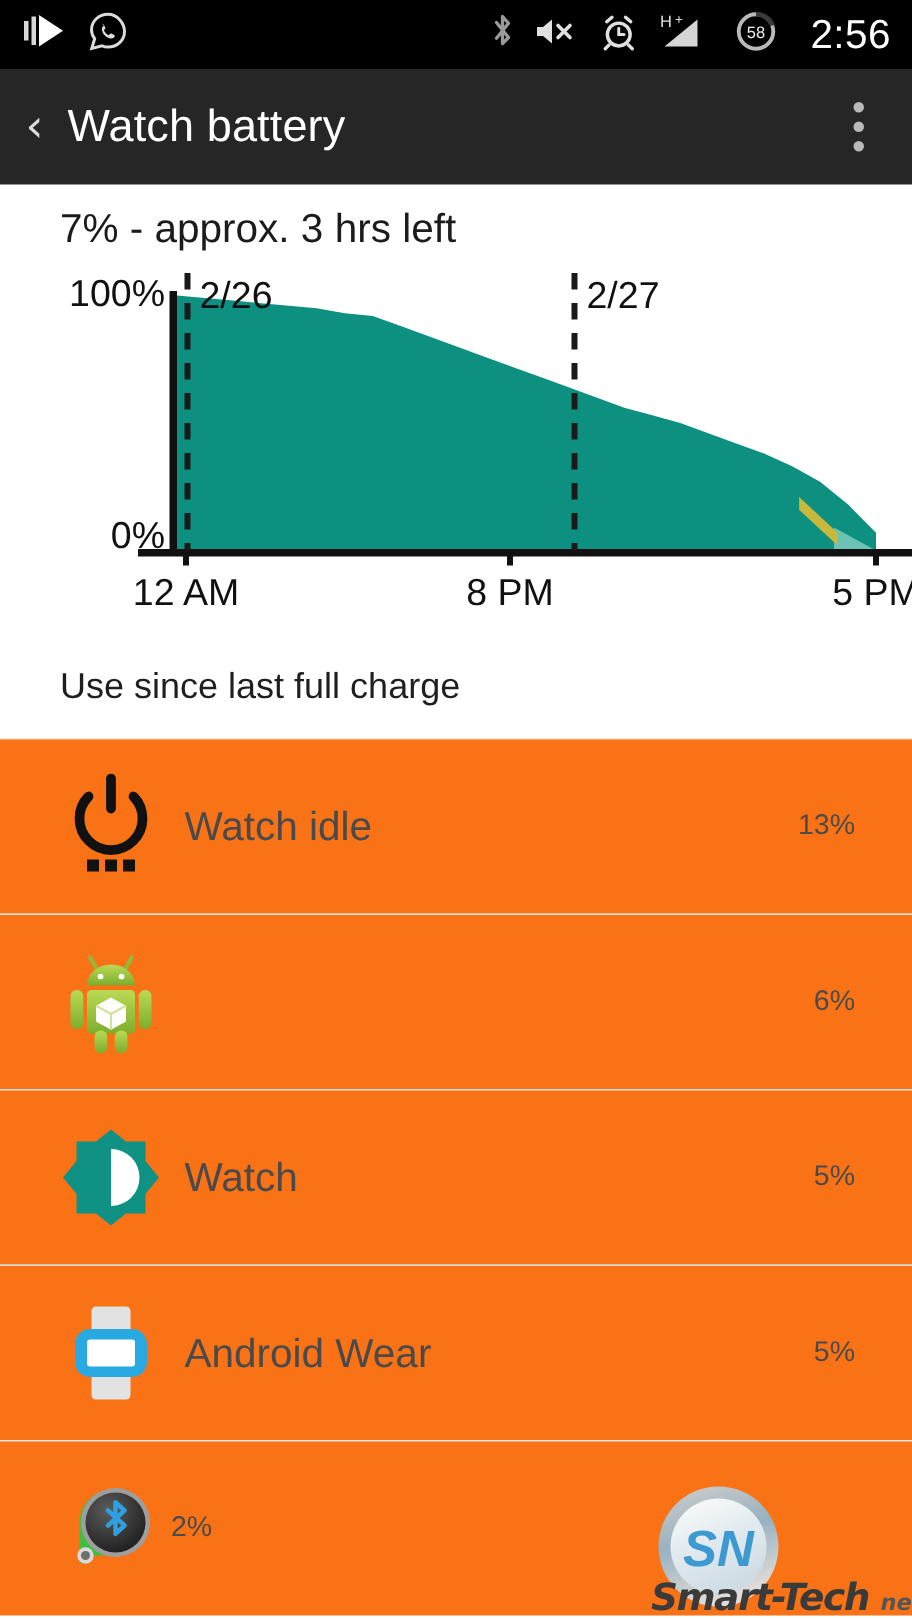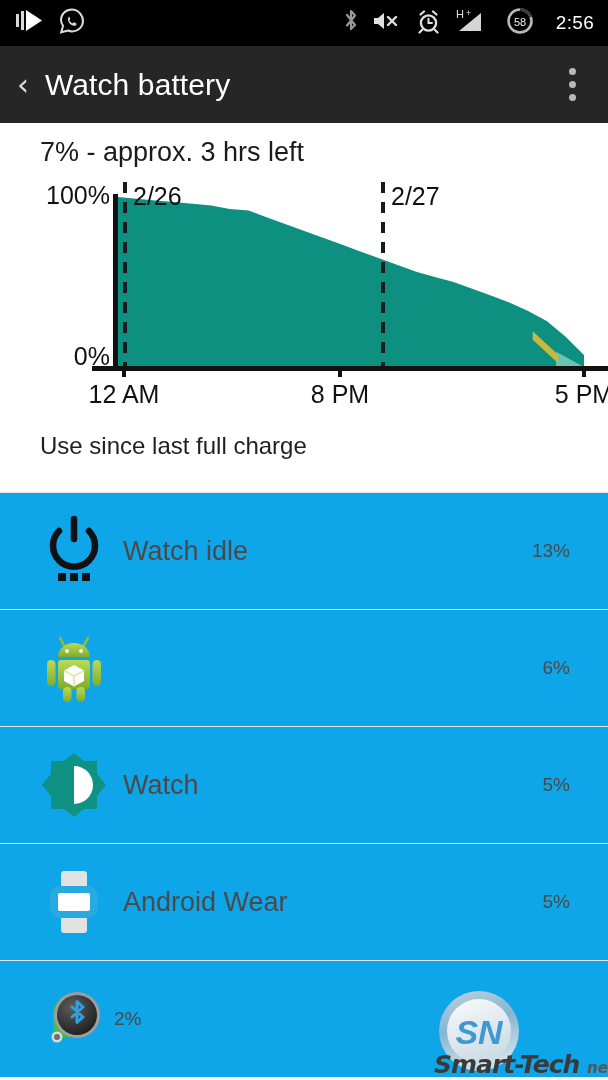--- a/index.html
+++ b/index.html
@@ -17,21 +17,21 @@
     width: 608px; height: 46px;
     background: #000000;
     display: flex; align-items: center;
     padding: 0 14px 0 16px;
     color: #e8e8e8;
   }
   .sb-left { display: flex; align-items: center; gap: 14px; }
   .sb-spacer { flex: 1 1 auto; }
   .sb-right { display: flex; align-items: center; gap: 13px; }
   .sb-clock {
-    font-size: 19px; color: #ffffff; letter-spacing: .3px;
+    font-size: 27px; color: #ffffff; letter-spacing: .3px;
     margin-left: 9px; font-weight: 400;
   }
   .sb-ico { display: block; }
 
   
   .appbar {
     position: absolute; top: 46px; left: 0;
     width: 608px; height: 77px;
     background: #262626;
     display: flex; align-items: center;
@@ -63,32 +63,32 @@
     font-size: 27px; color: #1b1b1b;
   }
 
   
   .chart-wrap { position: absolute; top: 178px; left: 12px; width: 608px; height: 235px; }
   .chart-svg { display: block; }
   .axis-text { font-family: "Liberation Sans", sans-serif; fill: #111; }
 
   
   .section-head {
-    position: absolute; top: 432px; left: 40px;
+    position: absolute; top: 444px; left: 40px;
     font-size: 24px; color: #1f1f1f;
   }
 
   
   .list { position: absolute; top: 492px; left: 0; width: 608px; }
   .row {
     position: relative; height: 117px;
     display: flex; align-items: center;
     padding: 0 38px 0 34px;
     border-top: 1px solid #e4e4e4;
-    background: #0ea5e9;
+    background: #f97316;
   }
   .row:first-child { border-top: 1px solid #e4e4e4; }
   .row-icon {
     width: 80px; min-width: 80px; height: 76px;
     display: flex; align-items: center; justify-content: center;
   }
   .row-label {
     flex: 1 1 auto;
     font-size: 27px; color: #4a4a4a;
     padding-left: 9px;

